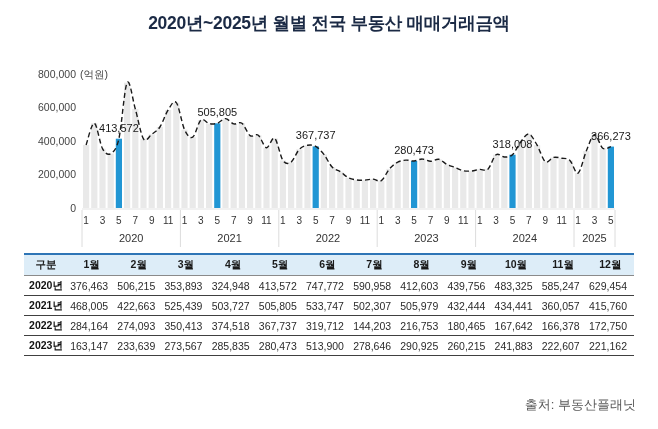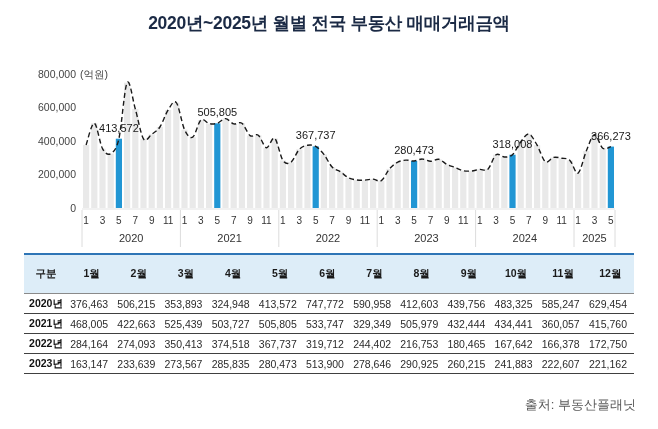--- a/index.html
+++ b/index.html
@@ -18,21 +18,21 @@
   .mtick{font-size:10px;fill:#333333;}
   .yearlbl{font-size:11px;fill:#333333;}
   .vallbl{font-size:11px;fill:#1a1a1a;}
   #data-table{
     position:absolute;left:24px;top:253px;width:610px;
     border-collapse:collapse;table-layout:fixed;font-size:10.5px;
   }
   #data-table thead tr{background:#ddedf8;}
   #data-table thead th{
     border-top:2px solid #2e75b6;border-bottom:1.5px solid #8a8a8a;
-    padding:12px 0;font-weight:bold;color:#1a1a1a;text-align:center;
+    padding:3px 0;font-weight:bold;color:#1a1a1a;text-align:center;
   }
   #data-table tbody tr{border-bottom:1px solid #404040;}
   #data-table tbody th{
     padding:2.5px 0;font-weight:bold;color:#111111;text-align:center;
   }
   #data-table tbody td{
     padding:2.5px 7px 2.5px 0;color:#2b2b2b;text-align:right;white-space:nowrap;
   }
   .source{
     position:absolute;top:396px;right:22px;
@@ -221,36 +221,36 @@
           <td>629,454</td>
         </tr>
         <tr>
           <th>2021년</th>
           <td>468,005</td>
           <td>422,663</td>
           <td>525,439</td>
           <td>503,727</td>
           <td>505,805</td>
           <td>533,747</td>
-          <td>329,349</td>
+          <td>502,307</td>
           <td>505,979</td>
           <td>432,444</td>
           <td>434,441</td>
           <td>360,057</td>
           <td>415,760</td>
         </tr>
         <tr>
           <th>2022년</th>
           <td>284,164</td>
           <td>274,093</td>
           <td>350,413</td>
           <td>374,518</td>
           <td>367,737</td>
           <td>319,712</td>
-          <td>244,402</td>
+          <td>144,203</td>
           <td>216,753</td>
           <td>180,465</td>
           <td>167,642</td>
           <td>166,378</td>
           <td>172,750</td>
         </tr>
         <tr>
           <th>2023년</th>
           <td>163,147</td>
           <td>233,639</td>

